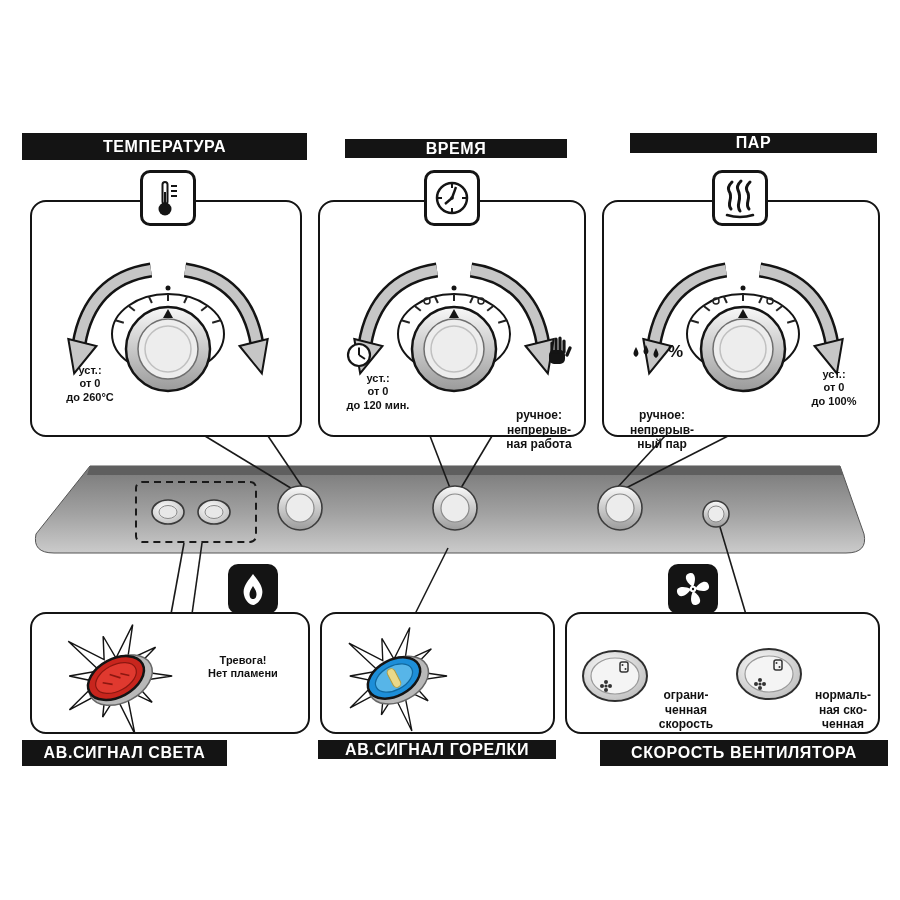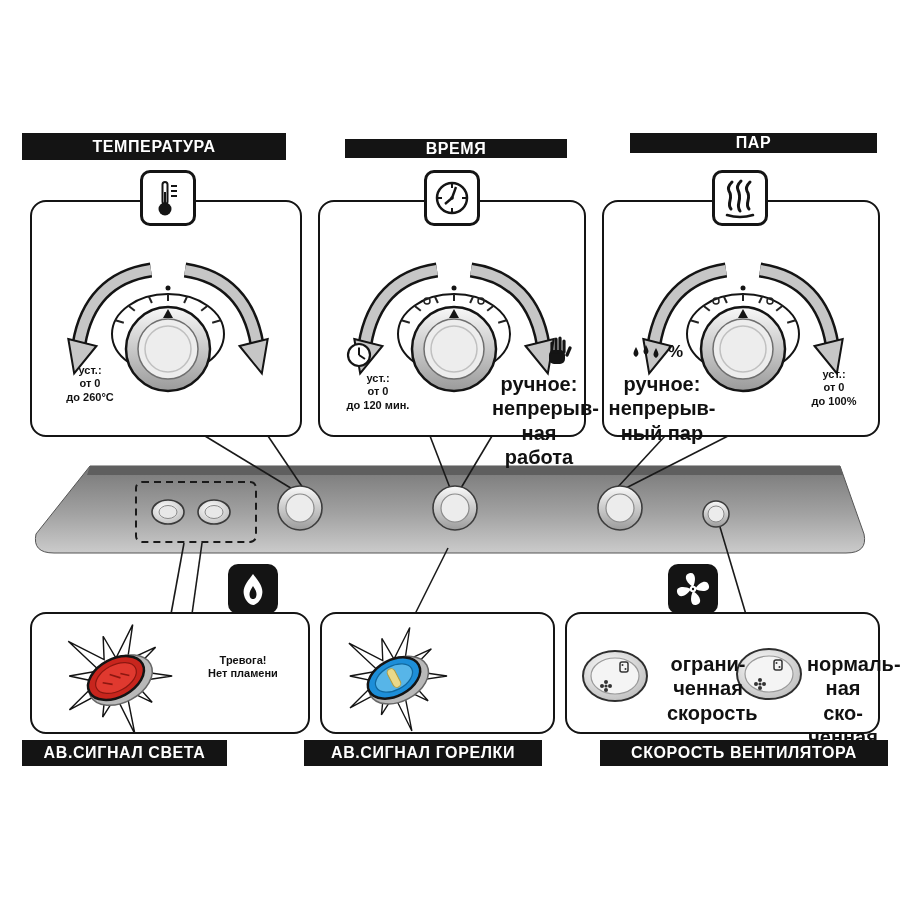--- a/index.html
+++ b/index.html
@@ -17,21 +17,21 @@
     border-radius:10px; z-index:3; display:flex; align-items:center; justify-content:center;
   }
   .blackbox {
     position:absolute; width:50px; height:50px; background:#141414; border-radius:10px; z-index:3;
     display:flex; align-items:center; justify-content:center;
   }
   .lbl {
     position:absolute; font-weight:700; font-size:11px; line-height:1.22; text-align:center;
     white-space:pre-line; color:#111; z-index:3;
   }
-  .lbl.small { font-size:20px; }
+  .lbl.small { font-size:12px;margin-top:36px; }
   svg.abs { position:absolute; }
   #base { position:absolute; left:0; top:0; z-index:1; }
 </style>
 </head>
 <body>
 
 <div class="canvas">
 
   <svg id="base" width="900" height="900">
     <defs>
@@ -95,21 +95,21 @@
     <g>
       <circle cx="620" cy="508" r="22" fill="url(#knobTop)" stroke="#3d3d3d" stroke-width="1.6"></circle>
       <circle cx="620" cy="508" r="14" fill="#ececec" stroke="#8a8a8a" stroke-width="1.2"></circle>
     </g>
     <g>
       <circle cx="716" cy="514" r="13" fill="url(#knobTop)" stroke="#3d3d3d" stroke-width="1.5"></circle>
       <circle cx="716" cy="514" r="8" fill="#ececec" stroke="#8a8a8a" stroke-width="1"></circle>
     </g>
   </svg>
 
-  <div class="hdr" style="left:22px;top:133px;width:264px;height:27px">ТЕМПЕРАТУРА</div>
+  <div class="hdr" style="left:22px;top:133px;width:285px;height:27px">ТЕМПЕРАТУРА</div>
   <div class="hdr" style="left:345px;top:139px;width:222px;height:19px">ВРЕМЯ</div>
   <div class="hdr" style="left:630px;top:133px;width:247px;height:20px">ПАР</div>
 
   <div class="panel" style="left:30px;top:200px;width:272px;height:237px">
     <svg class="abs" style="left:16px;top:52px" width="240" height="160" viewBox="0 0 240 160">
       <path d="M103,16 C62,22 38,48 31,90" fill="none" stroke="#141414" stroke-width="15"></path>
       <path d="M103,16 C62,22 38,48 31,90" fill="none" stroke="#c6c6c6" stroke-width="10"></path>
       <polygon points="17,88 46,88 31,120" fill="#c6c6c6" stroke="#141414" stroke-width="2" transform="rotate(14 31 100)"></polygon>
       <path d="M137,16 C178,22 202,48 209,90" fill="none" stroke="#141414" stroke-width="15"></path>
       <path d="M137,16 C178,22 202,48 209,90" fill="none" stroke="#c6c6c6" stroke-width="10"></path>
@@ -308,21 +308,21 @@
       <circle cx="45.5" cy="19" r="1" fill="#333"></circle>
         <circle cx="48.5" cy="23" r="1" fill="#333"></circle>
       <g transform="translate(29,40)">
         <circle r="1.6" fill="#333"></circle>
           <circle cx="0" cy="-4" r="2" fill="#333"></circle>
           <circle cx="4" cy="0" r="2" fill="#333"></circle>
         <circle cx="0" cy="4" r="2" fill="#333"></circle>
           <circle cx="-4" cy="0" r="2" fill="#333"></circle>
       </g>
     </svg>
-    <div class="lbl small" style="left:100px;top:38px;width:82px">ограни-
+    <div class="lbl small" style="left:78px;top:38px;width:82px">ограни-
 ченная
 скорость</div>
     <svg class="abs" style="left:164px;top:30px" width="76" height="62" viewBox="0 0 76 62">
       <ellipse cx="38" cy="30" rx="32" ry="25" fill="url(#ovalBtn)" stroke="#2e2e2e" stroke-width="2"></ellipse>
       <ellipse cx="38" cy="30" rx="24" ry="18" fill="#f4f4f4" stroke="#9a9a9a" stroke-width="1.2"></ellipse>
       <rect x="43" y="16" width="8" height="10" rx="2" fill="none" stroke="#333" stroke-width="1.5"></rect>
       <circle cx="45.5" cy="19" r="1" fill="#333"></circle>
         <circle cx="48.5" cy="23" r="1" fill="#333"></circle>
       <g transform="translate(29,40)">
         <circle r="1.6" fill="#333"></circle>
@@ -343,16 +343,16 @@
         <path d="M0,-2 C-9,-8 -9,-15 -3,-16 C3,-17 3,-8 0,-2 Z" transform="rotate(90)"></path>
         <path d="M0,-2 C-9,-8 -9,-15 -3,-16 C3,-17 3,-8 0,-2 Z" transform="rotate(180)"></path>
         <path d="M0,-2 C-9,-8 -9,-15 -3,-16 C3,-17 3,-8 0,-2 Z" transform="rotate(270)"></path>
         <circle r="3.2"></circle>
           <circle r="1.2" fill="#141414"></circle>
       </g>
     </svg>
   </div>
 
   <div class="hdr" style="left:22px;top:740px;width:205px;height:26px">АВ.СИГНАЛ СВЕТА</div>
-  <div class="hdr" style="left:304px;top:740px;width:238px;height:26px">АВ.СИГНАЛ ГОРЕЛКИ</div>
+  <div class="hdr" style="left:318px;top:740px;width:238px;height:19px">АВ.СИГНАЛ ГОРЕЛКИ</div>
   <div class="hdr" style="left:600px;top:740px;width:288px;height:26px">СКОРОСТЬ ВЕНТИЛЯТОРА</div>
 
 </div>
 
 </body></html>

